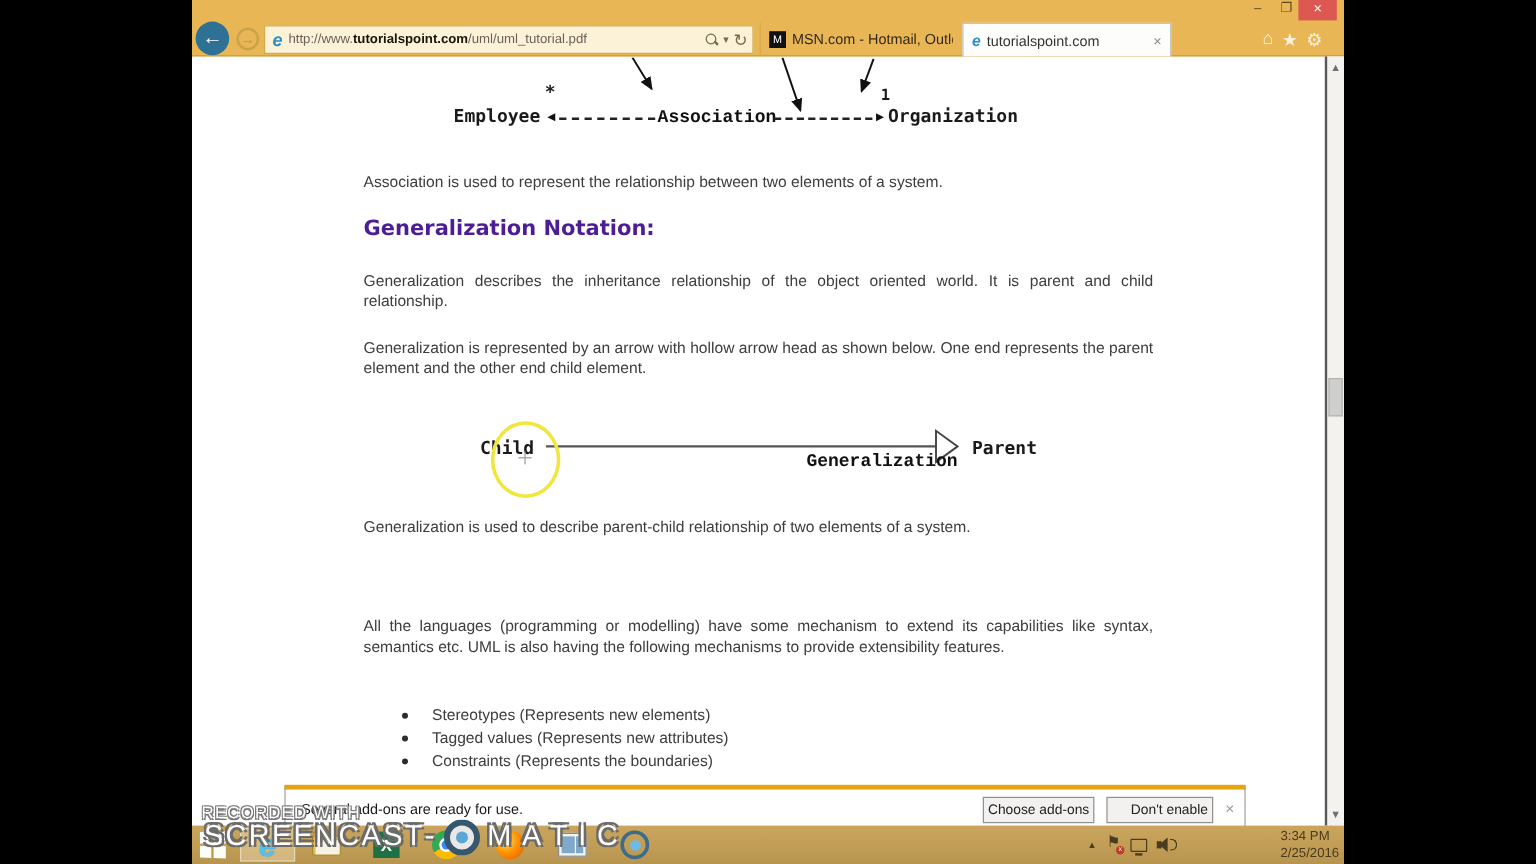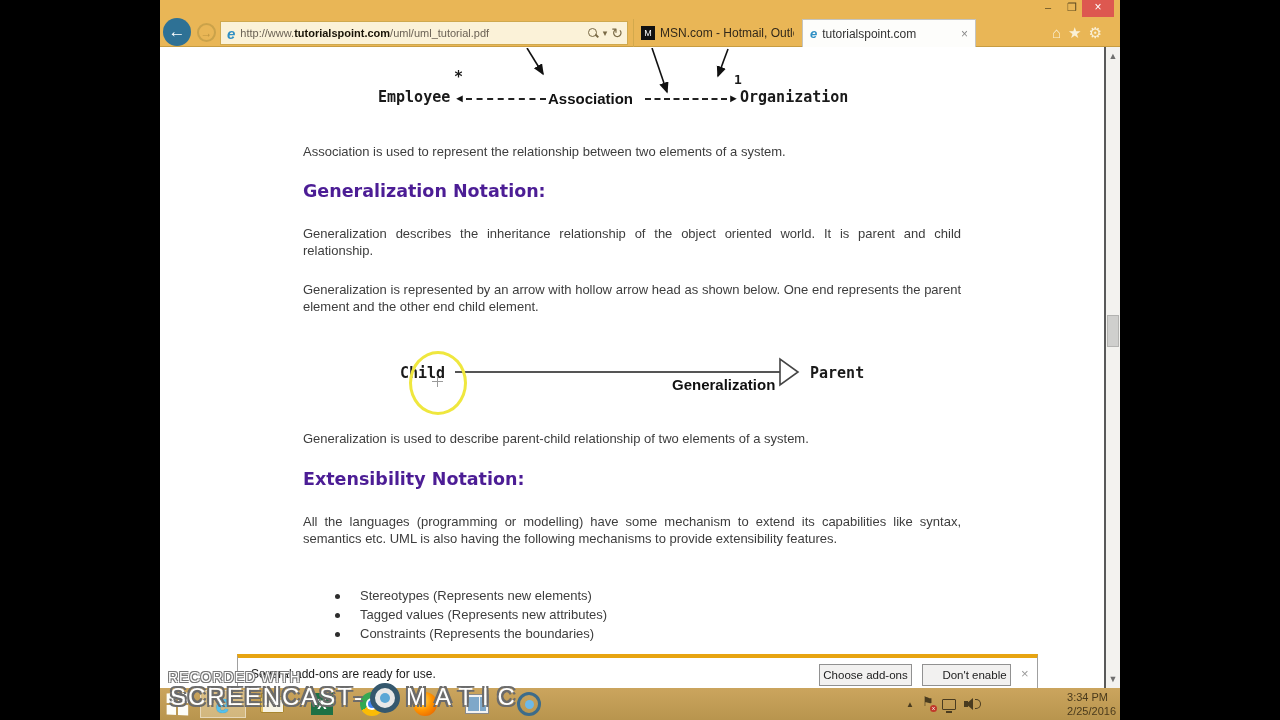--- a/index.html
+++ b/index.html
@@ -33,21 +33,21 @@
   .tab-x{color:#8a8a8a;font-size:12px;margin-left:6px;}
   .chrome-icons{position:absolute;top:24px;right:18px;display:flex;gap:7px;color:#faf0d6;font-size:15px;}
 
   
   .content{position:absolute;left:0;top:48px;width:944px;height:640px;background:#fff;}
   .ptxt{position:absolute;width:658px;font-size:13px;line-height:16.5px;color:#3d3d3d;text-align:justify;}
   .phead{position:absolute;font-size:17.5px;font-weight:bold;color:#4c1d95;font-family:"DejaVu Sans",sans-serif;}
   .mono{font-family:"DejaVu Sans Mono",monospace;font-weight:bold;color:#1a1a1a;font-size:15px;position:absolute;white-space:nowrap;}
   .dash{position:absolute;border-top:2px dashed #222;height:0;}
   .tri{position:absolute;color:#111;font-size:11px;}
-  .assoc-label{position:absolute;font-weight:bold;color:#111;font-size:15px;font-family:Liberation Sans, sans-serif;}
+  .assoc-label{position:absolute;font-weight:bold;color:#111;font-size:15px;font-family:Liberation Mono, monospace;}
   .bullet-dot{position:absolute;width:5px;height:5px;border-radius:50%;background:#2d2d2d;}
   .bul{position:absolute;font-size:13px;color:#3d3d3d;white-space:nowrap;}
   .hl-circle{position:absolute;left:249px;top:303px;width:58px;height:64px;border:3px solid #efe73e;border-radius:50%;}
   .cursor-v{position:absolute;left:277px;top:328px;width:1px;height:11px;background:#9a9a9a;}
   .cursor-h{position:absolute;left:272px;top:333px;width:11px;height:1px;background:#9a9a9a;}
 
   
   .scrollbar{position:absolute;right:0;top:47px;width:16px;height:641px;background:#f3f2ef;border-left:2px solid #5a5a5a;}
   .sb-arrow{position:absolute;left:0;width:14px;text-align:center;color:#6f6f6f;font-size:9px;}
   .sb-thumb{position:absolute;left:1px;top:268px;width:12px;height:32px;background:#cfcfcd;border:1px solid #b3b3b1;}
@@ -186,21 +186,20 @@
         <polygon points="330,5 330,31 348,18" fill="#fff" stroke="#444" stroke-width="1.6"></polygon>
       </svg>
       <div class="assoc-label" style="left:512px;top:328px;">Generalization</div>
       <div class="mono" style="left:650px;top:316px;">Parent</div>
       <div class="hl-circle"></div>
       <div class="cursor-v"></div>
       <div class="cursor-h"></div>
 
       <div class="ptxt" style="left:143px;top:383px;text-align:left;">Generalization is used to describe parent-child relationship of two elements of a system.</div>
 
-      <div class="phead" style="left:143px;top:421px;">Extensibility Notation:</div>
 
       <div class="ptxt" style="left:143px;top:466px;">All the languages (programming or modelling) have some mechanism to extend its capabilities like syntax, semantics etc. UML is also having the following mechanisms to provide extensibility features.</div>
 
       <div class="bullet-dot" style="left:175px;top:546px;"></div>
       <div class="bul" style="left:200px;top:540px;">Stereotypes (Represents new elements)</div>
       <div class="bullet-dot" style="left:175px;top:565px;"></div>
       <div class="bul" style="left:200px;top:559px;">Tagged values (Represents new attributes)</div>
       <div class="bullet-dot" style="left:175px;top:584px;"></div>
       <div class="bul" style="left:200px;top:578px;">Constraints (Represents the boundaries)</div>
     </div>

